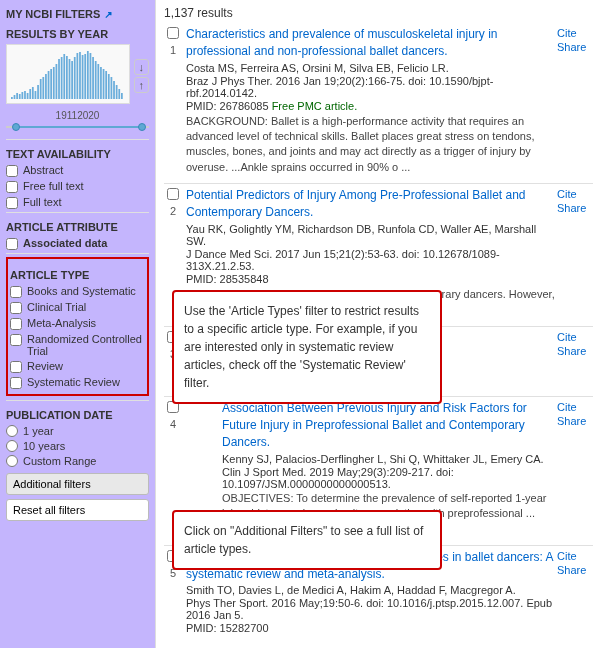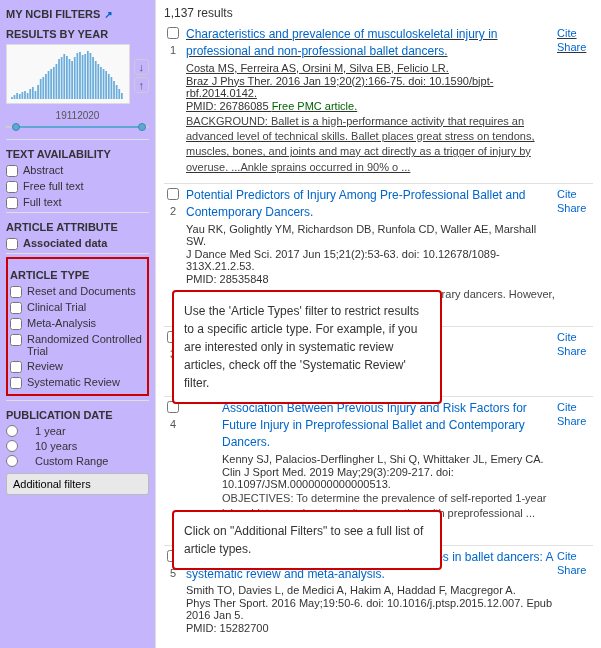--- a/index.html
+++ b/index.html
@@ -97,21 +97,21 @@
       margin-top: 1px;
       width: 12px;
       height: 12px;
       cursor: pointer;
     }
 
     
     .filter-radio-item {
       display: flex;
       align-items: center;
-      gap: 17px;
+      gap: 5px;
       margin-bottom: 3px;
       font-size: 11px;
       cursor: pointer;
     }
 
     .filter-radio-item input[type=radio] {
       width: 12px;
       height: 12px;
       cursor: pointer;
     }
@@ -377,21 +377,21 @@
         </div>
       </div>
 
     <div class="section-divider"></div>
 
     <div class="red-box">
       <div class="sidebar-section-title">ARTICLE TYPE</div>
       <div id="article-type-filters-container">
           <div class="filter-checkbox-item">
             <input type="checkbox" id="at-books-documents" style="">
-            <label for="at-books-documents" style="cursor:pointer;">Reset and Documents</label>
+            <label for="at-books-documents" style="cursor:pointer;">Books and Systematic</label>
           </div>
           <div class="filter-checkbox-item">
             <input type="checkbox" id="at-clinical-trial" style="">
             <label for="at-clinical-trial" style="cursor:pointer;">Clinical Trial</label>
           </div>
           <div class="filter-checkbox-item">
             <input type="checkbox" id="at-meta-analysis" style="">
             <label for="at-meta-analysis" style="cursor:pointer;">Meta-Analysis</label>
           </div>
           <div class="filter-checkbox-item">
@@ -422,36 +422,37 @@
           <label for="df-10years" style="cursor:pointer;">10 years</label>
         </div>
         <div class="filter-radio-item">
           <input type="radio" name="pubdate" id="df-custom" style="">
           <label for="df-custom" style="cursor:pointer;">Custom Range</label>
         </div>
       </div>
 
     <button class="additional-filters-btn">Additional filters</button>
 
+    <button class="reset-filters-btn">Reset all filters</button>
 
   </div>
 
   <div class="main-content">
     <div class="results-count">1,137 results</div>
 
     <div id="articles-container" style="position:relative;">
         <div class="article-item">
     <div class="article-left">
       <div class="article-checkbox">
         <input type="checkbox" style="">
       </div>
       <span class="article-number">1</span>
     </div>
     <div style="display:flex; flex:1; flex-direction:column;">
-      <div style="display:flex; align-items:flex-start;text-decoration:underline;">
+      <div style="display:flex; align-items:flex-start;">
         <div class="article-body">
           <div class="article-title">Characteristics and prevalence of musculoskeletal injury in professional and non-professional ballet dancers.</div>
           <div class="article-authors">Costa MS, Ferreira AS, Orsini M, Silva EB, Felicio LR.</div>
           <div class="article-journal">Braz J Phys Ther. 2016 Jan 19;20(2):166-75. doi: 10.1590/bjpt-rbf.2014.0142.</div>
           <div class="pmid-line">PMID: 26786085 <span class="free-pmc">Free PMC article.</span></div>
           <div class="article-abstract">BACKGROUND: Ballet is a high-performance activity that requires an advanced level of technical skills. Ballet places great stress on tendons, muscles, bones, and joints and may act directly as a trigger of injury by overuse. ...Ankle sprains occurred in 90% o ...</div>
         </div>
         <div class="cite-share">
           <span class="cite-btn">Cite</span>
           <span class="share-btn">Share</span>

